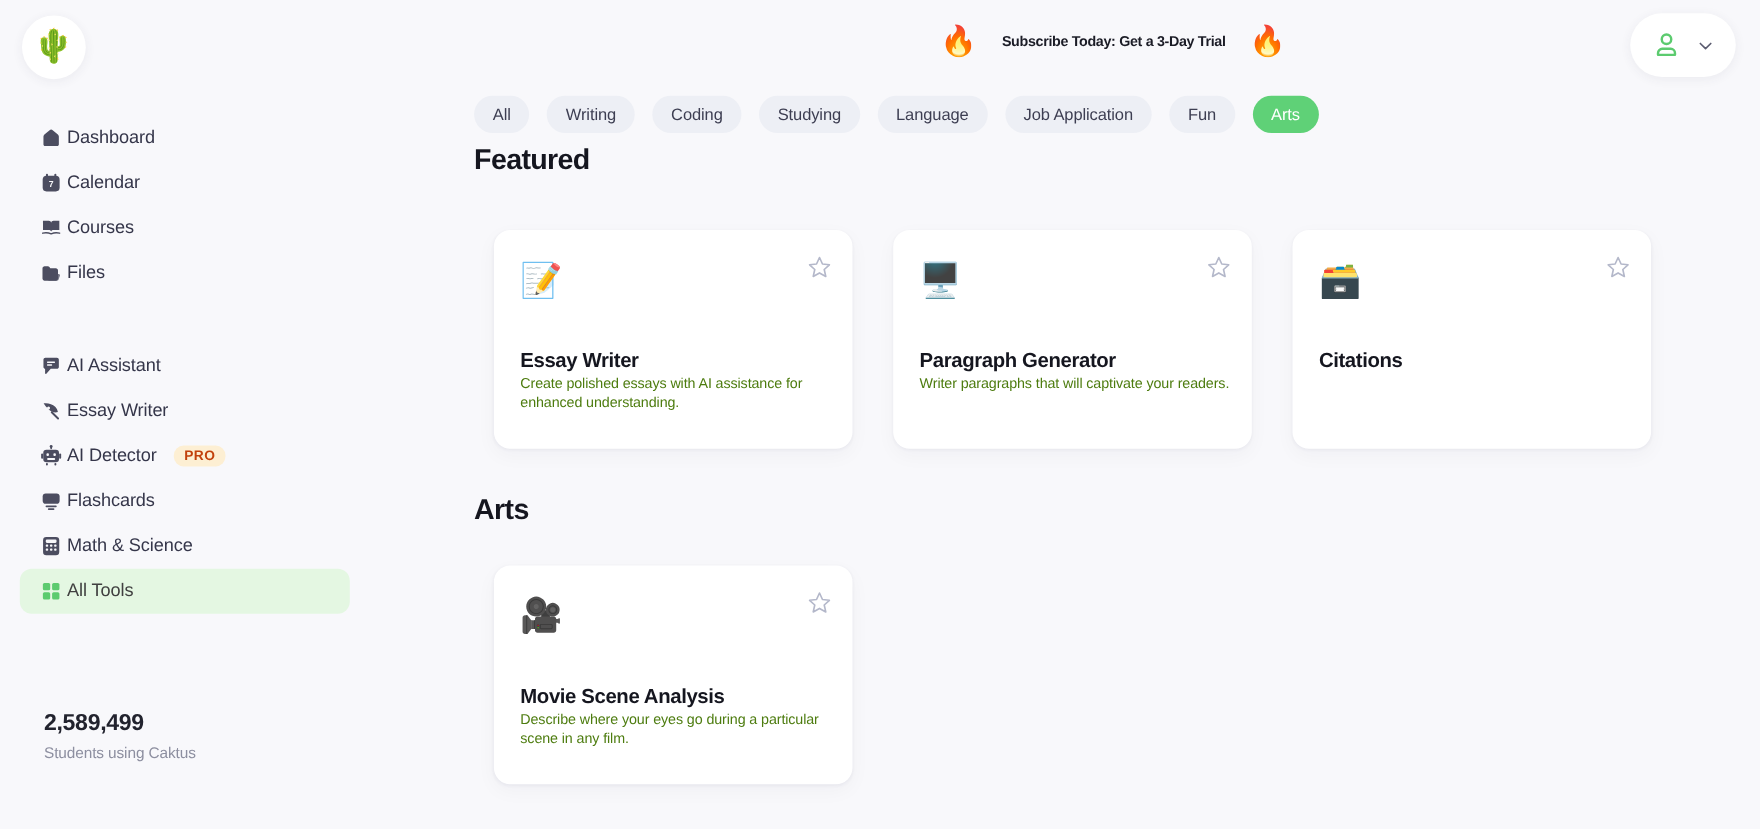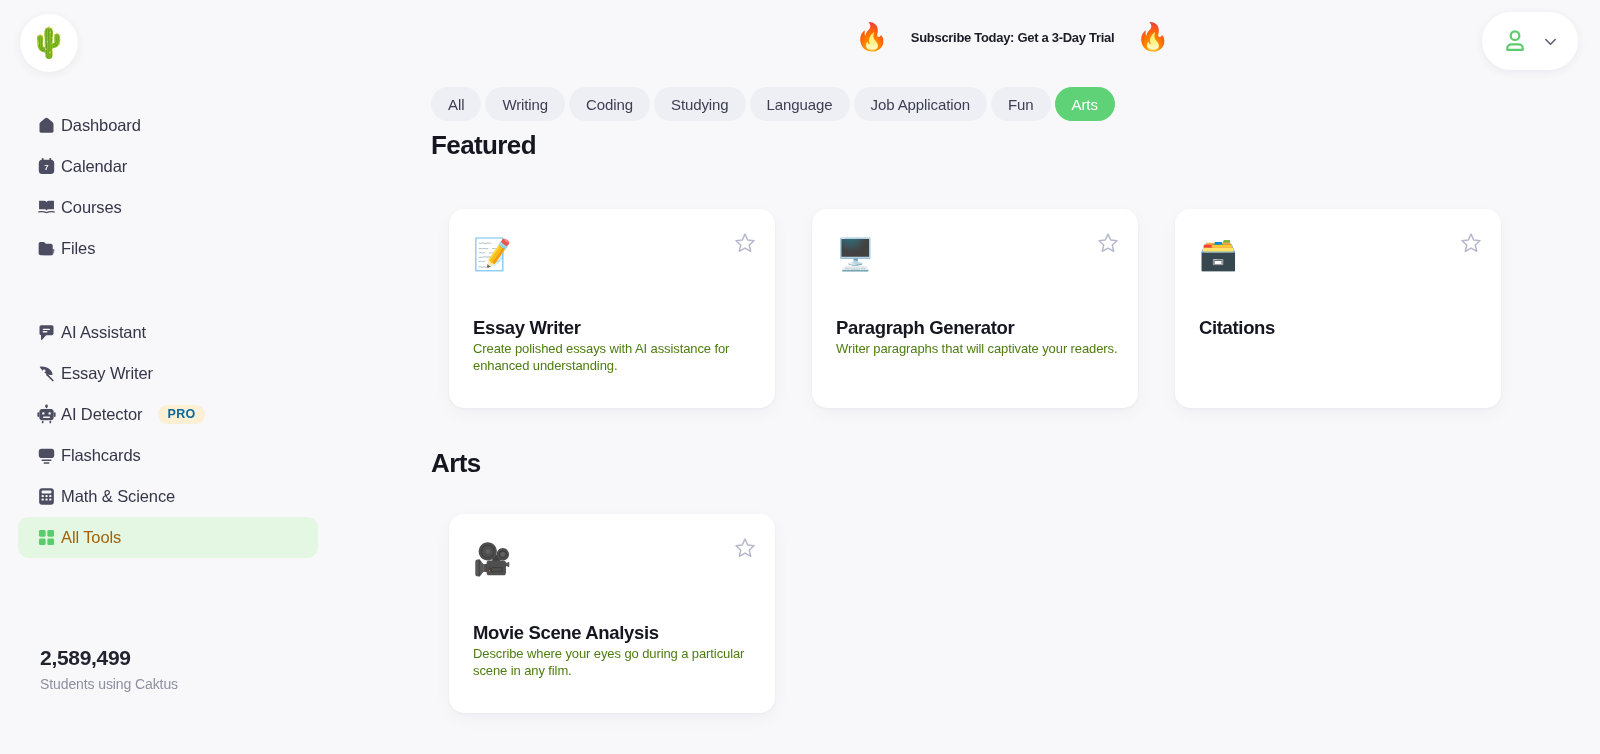--- a/index.html
+++ b/index.html
@@ -73,27 +73,27 @@
     color: #4C4D60;
   }
   .nav-item .nav-ico svg { display: block; }
   .nav-label {
     font-size: 16.5px;
     color: #35364A;
     letter-spacing: -0.1px;
     white-space: nowrap;
   }
   .nav-item.active { background: #E4F7E2; }
-  .nav-item.active .nav-label { color: #a16207; font-weight: 400; }
+  .nav-item.active .nav-label { color: #404040; font-weight: 400; }
   .nav-item.active .nav-ico { color: #5CCB6F; }
 
   .pro-badge {
     margin-left: 12px;
     background: #FDEFD3;
-    color: #0369a1;
+    color: #c2410c;
     font-size: 12.5px;
     font-weight: 700;
     letter-spacing: 0.4px;
     border-radius: 9px;
     padding: 3px 9px 4px;
     line-height: 1;
   }
 
   .stats {
     position: absolute;
@@ -163,21 +163,21 @@
   }
   #account-btn .user-ico { color: #5CCB6F; display: flex; }
   #account-btn .chev-ico { color: #5B5C70; display: flex; }
 
   
   #filter-tabs {
     position: absolute;
     left: 431px;
     top: 87px;
     display: flex;
-    gap: 4px;
+    gap: 16px;
     align-items: flex-end;
   }
   
   #filter-tabs { left: 6px; }
 
   .tab-pill {
     height: 34px;
     padding: 0 17px;
     border-radius: 17px;
     background: #EDEFF5;

